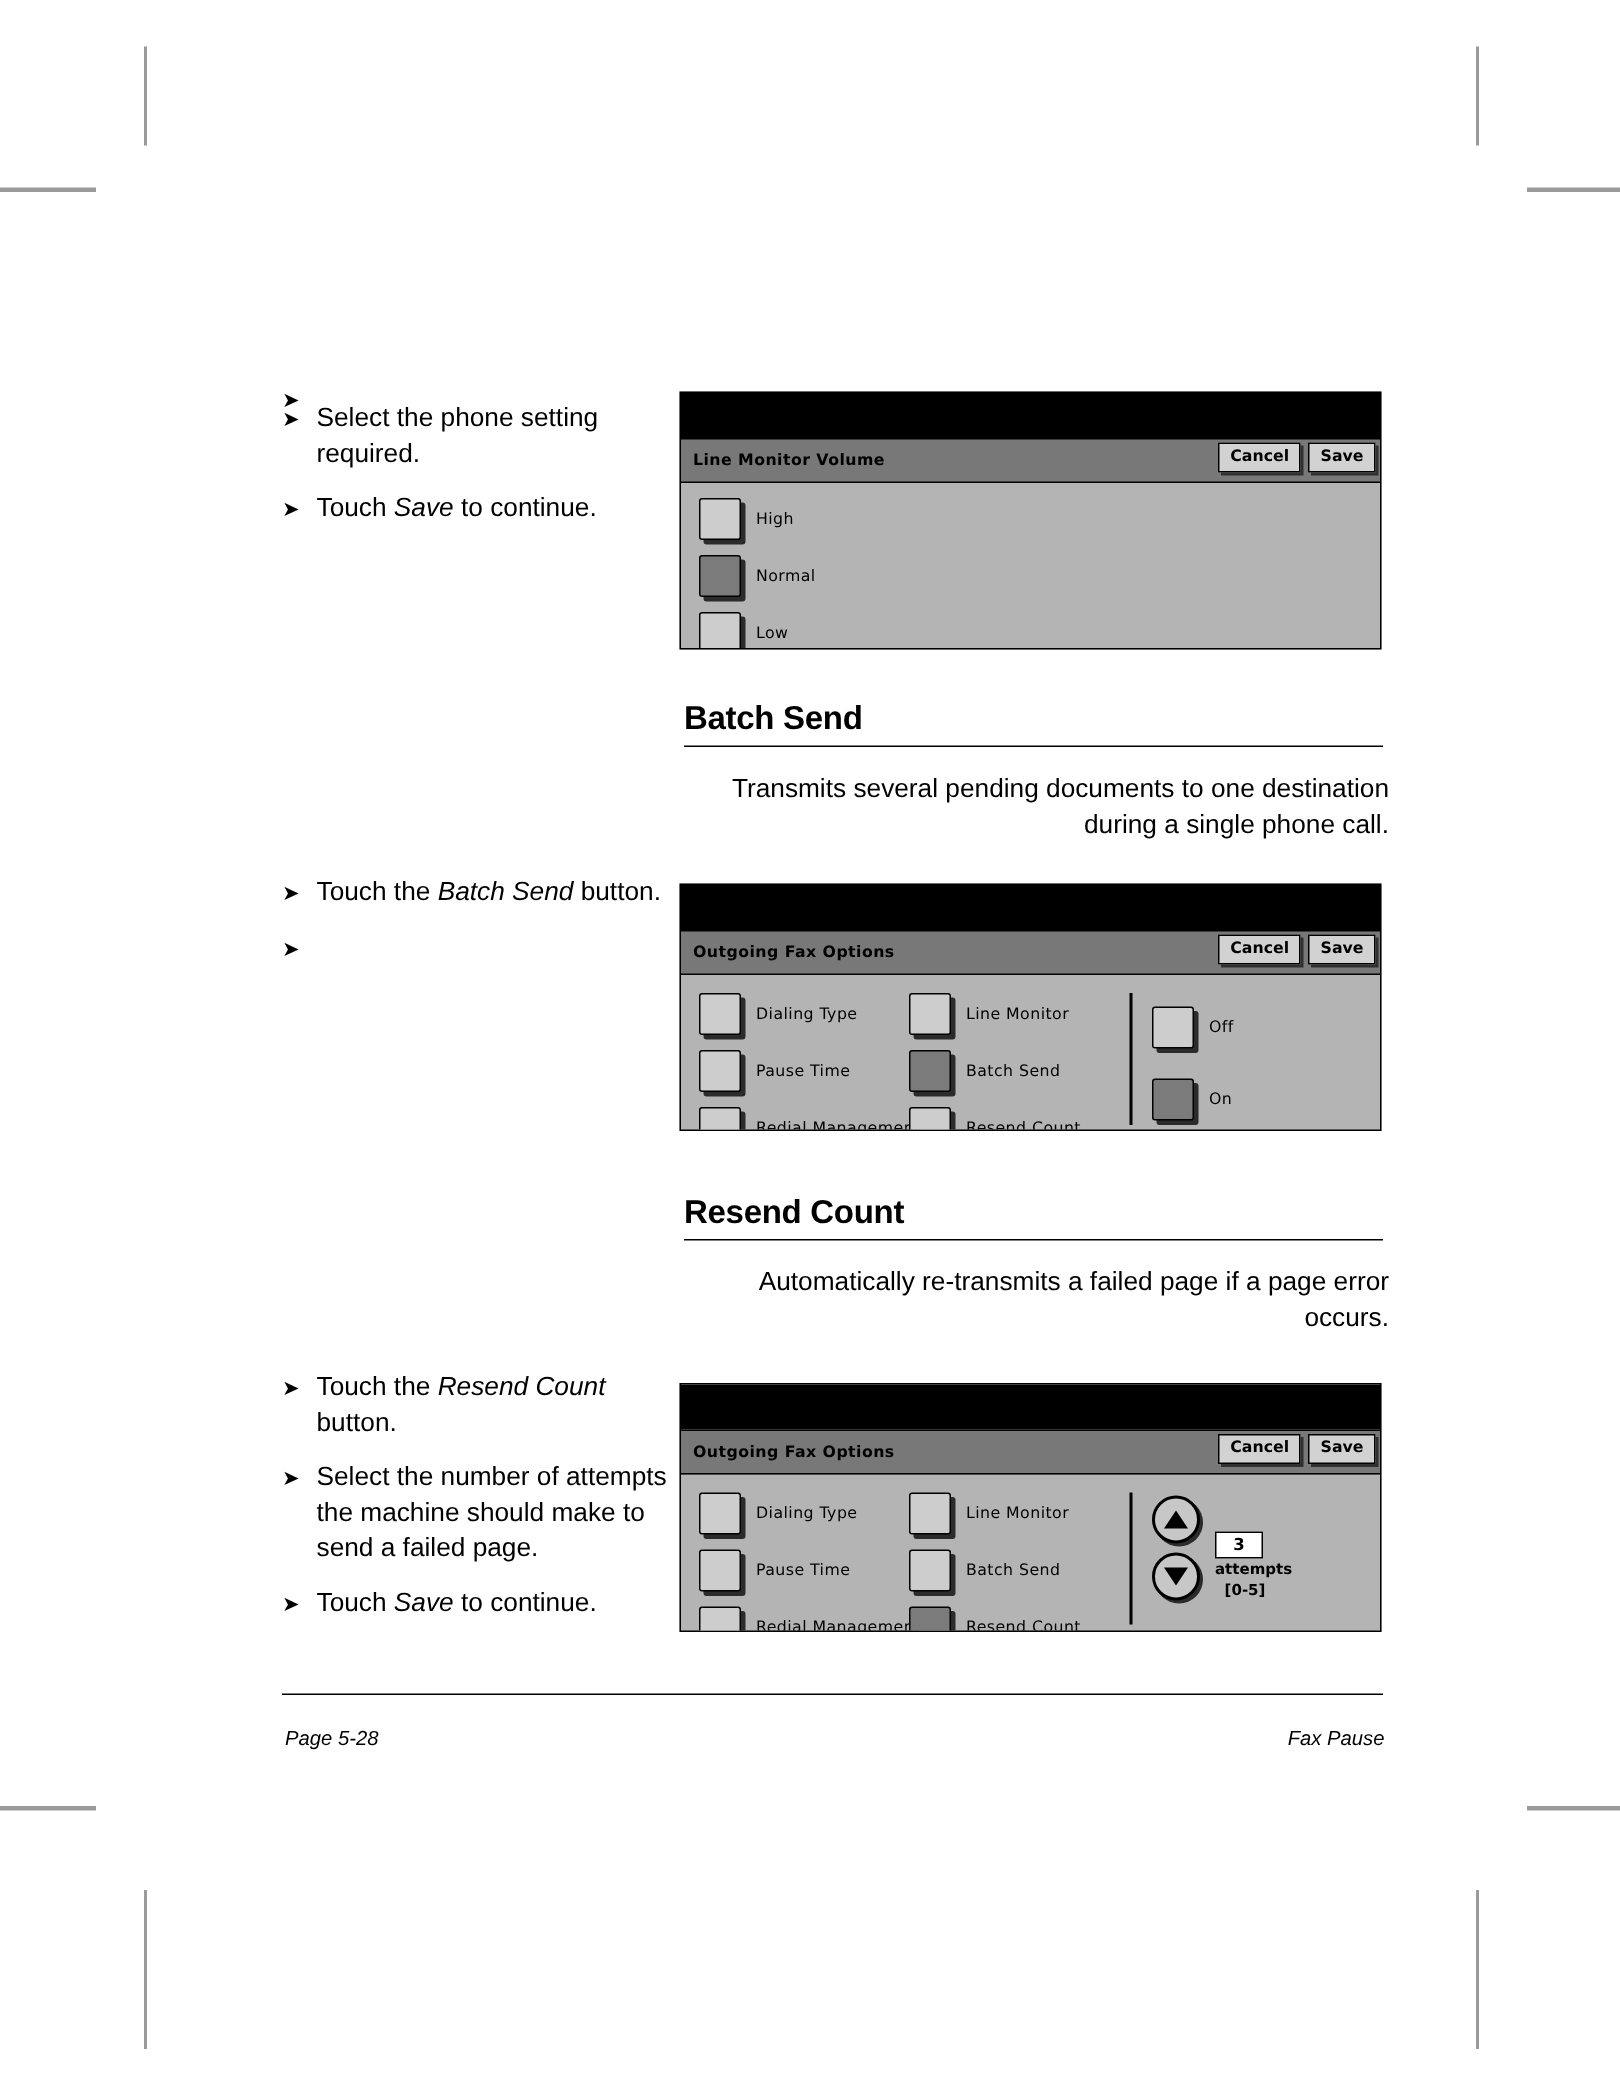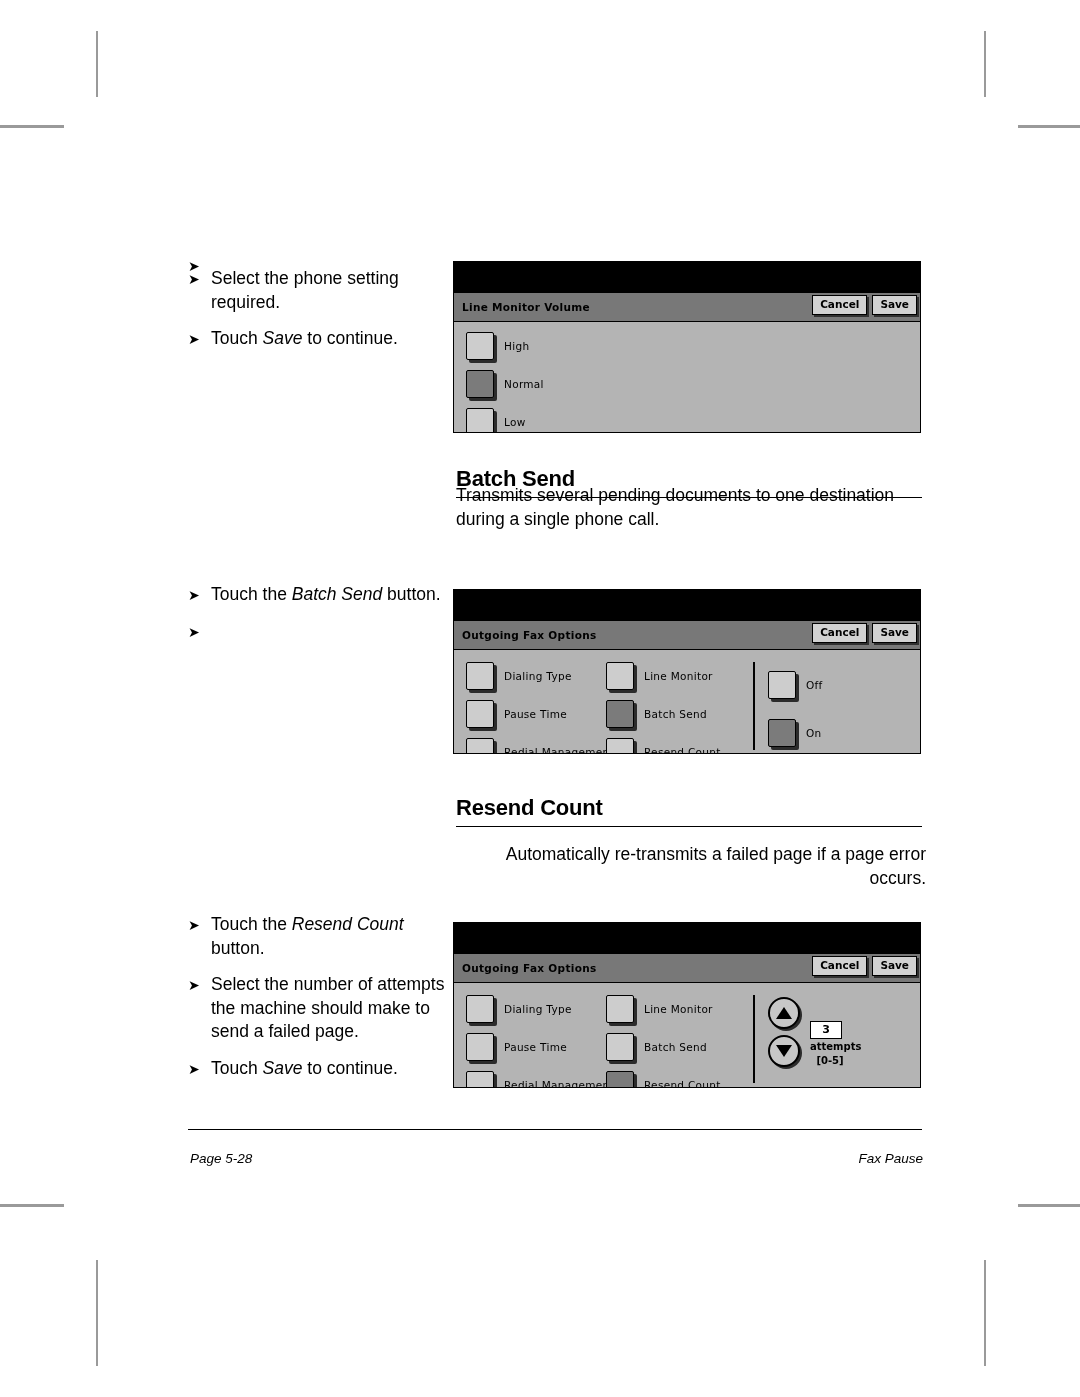--- a/index.html
+++ b/index.html
@@ -275,21 +275,21 @@
           <div class="opt-label">Low</div>
         </div>
       </div>
     </div>
   </div>
 
   <div class="section-head" style="top:466px;">
     <div class="title">Batch Send</div>
     <div class="rule"></div>
   </div>
-  <div class="body-para" style="top:484px;">Transmits several pending documents to one destination during a single phone call.</div>
+  <div class="body-para" style="top:514px;text-align:right;">Transmits several pending documents to one destination during a single phone call.</div>
 
   <div class="bullets" style="top:583px">
     <div class="bullet">
       <span class="arrow">➤</span>
       <span>Touch the <i>Batch Send</i> button.</span>
     </div>
     <div class="bullet">
       <span class="arrow">➤</span>
     </div>
   </div>

